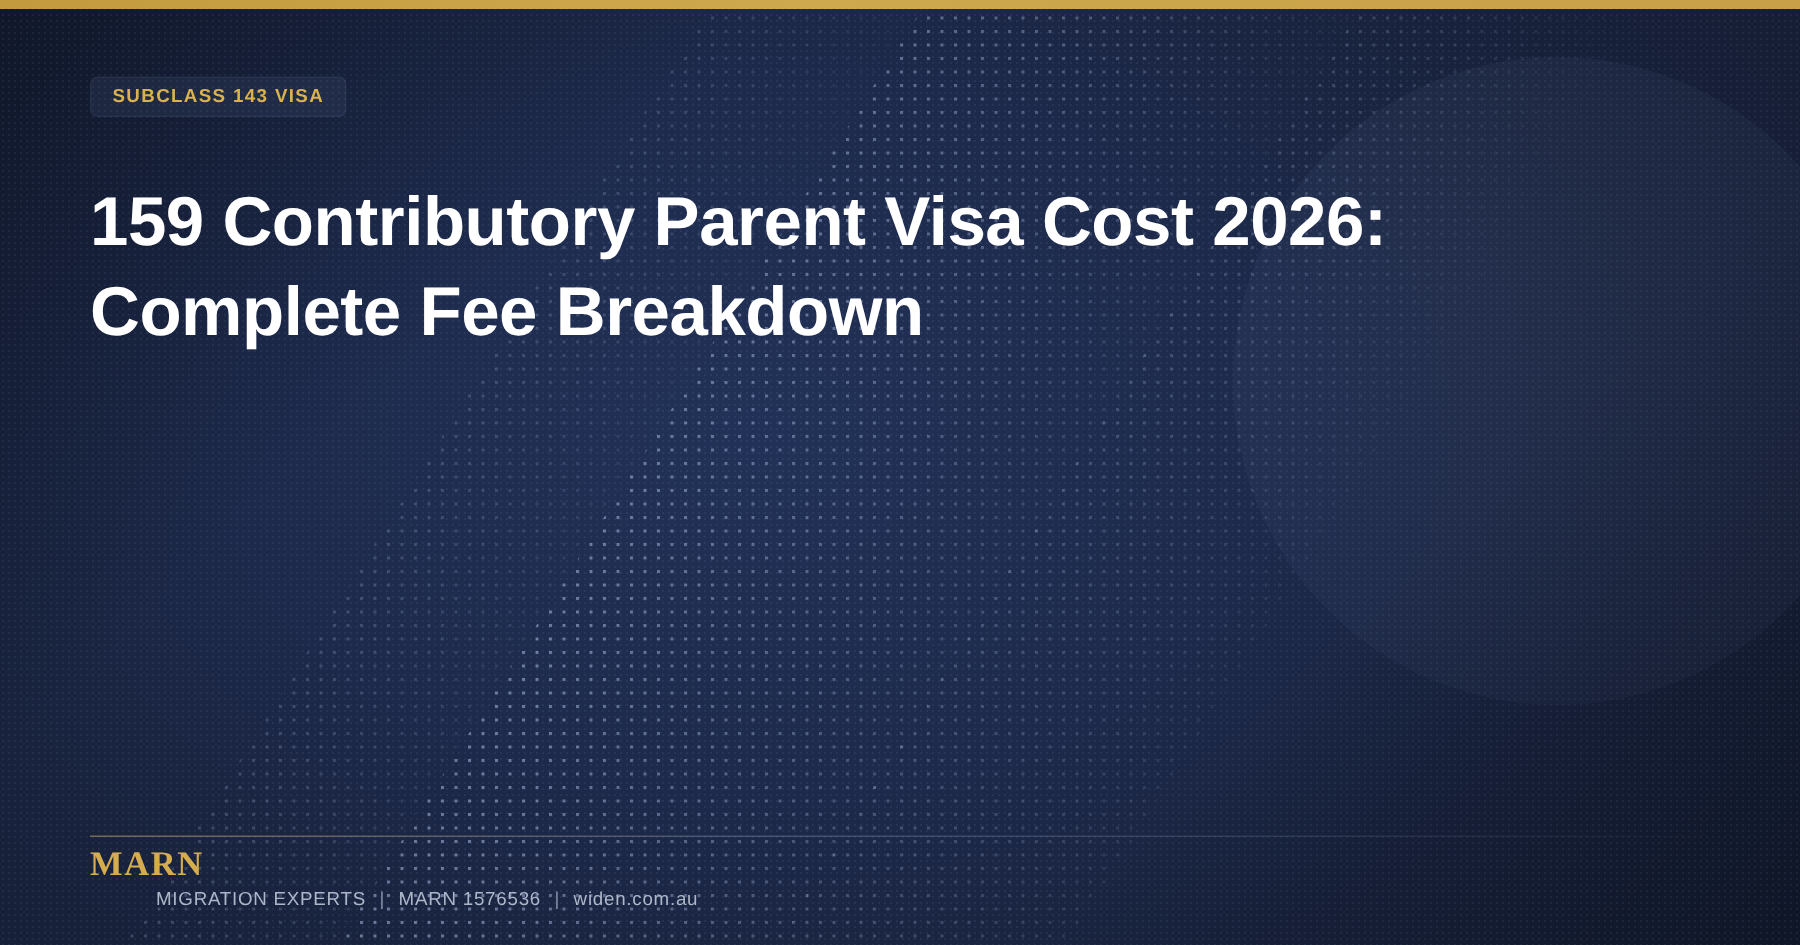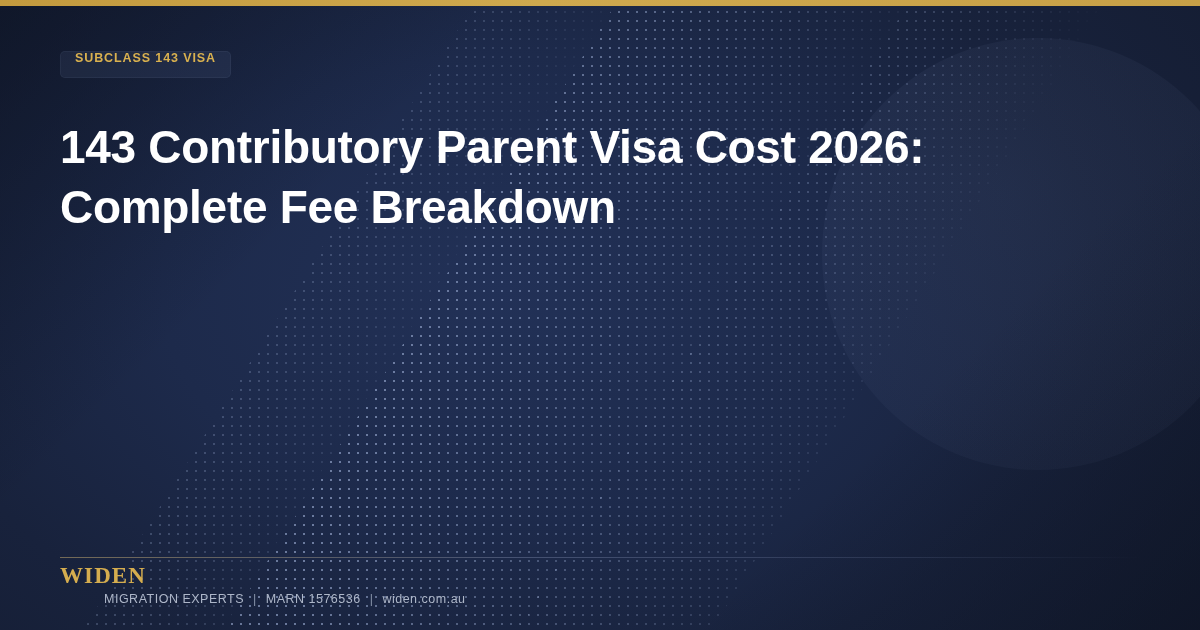--- a/index.html
+++ b/index.html
@@ -86,21 +86,21 @@
     z-index: 12;
   }
 
   .badge {
     position: absolute;
     left: 60px;
     top: 51px;
     height: 27px;
     box-sizing: border-box;
     display: flex;
-    align-items: flex-start;
+    align-items: center;
     padding: 0 14px;
     border-radius: 5px;
     background: rgba(132,150,192,0.10);
     border: 1px solid rgba(150,168,208,0.075);
     color: #d9b14f;
     font-size: 12.5px;
     font-weight: 700;
     letter-spacing: 0.9px;
     white-space: nowrap;
     line-height: 1;
@@ -191,25 +191,25 @@
   </svg>
 
   <div class="top-bar"></div>
 
   <div class="content">
 
     <div class="badge">
       <span>SUBCLASS 143 VISA</span>
     </div>
 
-    <h1 class="headline">143 Contributory Parent Visa Cost 2026: Complete Fee Breakdown</h1>
+    <h1 class="headline">159 Contributory Parent Visa Cost 2026: Complete Fee Breakdown</h1>
 
     <div class="footer-rule"></div>
 
-    <div class="brand">WIDEN</div>
+    <div class="brand">MARN</div>
 
     <div class="meta">
       <span>MIGRATION EXPERTS</span>
       <span class="sep">|</span>
       <span>MARN 1576536</span>
       <span class="sep">|</span>
       <span>widen.com.au</span>
     </div>
 
   </div>

